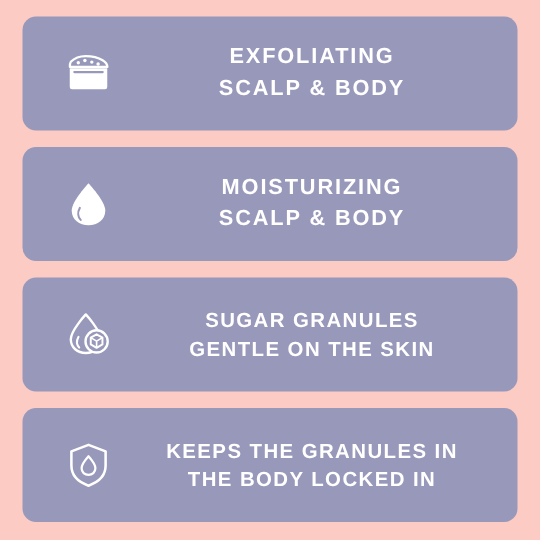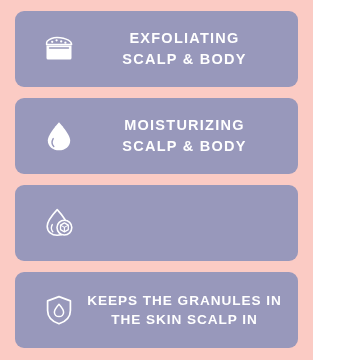--- a/index.html
+++ b/index.html
@@ -6,21 +6,21 @@
     margin: 0;
     padding: 0;
   }
   body {
     width: 360px;
     height: 360px;
     overflow: hidden;
     font-family: "Liberation Sans", sans-serif;
   }
   #infographic {
-    width: 313px;
+    width: 360px;
     height: 360px;
     background: #fbcbc4;
     box-sizing: border-box;
     padding: 11px 15px 16px 15px;
     display: flex;
     flex-direction: column;
     justify-content: flex-start;
     gap: 11px;
   }
   .benefit-card {
@@ -106,28 +106,32 @@
   <div class="benefit-card">
     <span class="card-icon">
       <svg width="34" height="34" viewBox="0 0 34 34" aria-hidden="true">
         <path d="M15.2 3.6 C15.2 3.6 25.2 14.4 25.2 20.2 C25.2 25.8 20.7 29.3 15.2 29.3 C9.7 29.3 5.2 25.8 5.2 20.2 C5.2 14.4 15.2 3.6 15.2 3.6 Z" fill="none" stroke="#ffffff" stroke-width="1.6" stroke-linejoin="round"></path>
         <path d="M10.3 18.6 C8.9 21.1 9.2 23.9 10.8 25.7" fill="none" stroke="#ffffff" stroke-width="1.4" stroke-linecap="round"></path>
         <circle cx="22.4" cy="21.6" r="7.4" fill="#9898bb" stroke="#ffffff" stroke-width="1.6"></circle>
         <path d="M22.4 16.9 L26.3 19.1 L26.3 23.6 L22.4 25.9 L18.5 23.6 L18.5 19.1 Z" fill="none" stroke="#ffffff" stroke-width="1.3" stroke-linejoin="round"></path>
         <path d="M18.5 19.1 L22.4 21.4 L26.3 19.1 M22.4 21.4 L22.4 25.9" fill="none" stroke="#ffffff" stroke-width="1.1" stroke-linejoin="round"></path>
       </svg>
     </span>
+    <span class="card-text">
+      <span class="card-line small">SUGAR GRANULES</span>
+      <span class="card-line small">GENTLE ON THE SKIN</span>
+    </span>
   </div>
 
   <div class="benefit-card">
     <span class="card-icon">
       <svg width="34" height="34" viewBox="0 0 34 34" aria-hidden="true">
         <path d="M17 3.6 L28.4 7.9 V17.4 C28.4 24.3 23.3 28.6 17 30.8 C10.7 28.6 5.6 24.3 5.6 17.4 V7.9 Z" fill="none" stroke="#ffffff" stroke-width="1.7" stroke-linejoin="round"></path>
         <path d="M17 11.2 C17 11.2 21.6 16.4 21.6 19.2 C21.6 21.9 19.5 23.6 17 23.6 C14.5 23.6 12.4 21.9 12.4 19.2 C12.4 16.4 17 11.2 17 11.2 Z" fill="none" stroke="#ffffff" stroke-width="1.5" stroke-linejoin="round"></path>
       </svg>
     </span>
     <span class="card-text">
       <span class="card-line small">KEEPS THE GRANULES IN</span>
-      <span class="card-line small">THE SKIN SCALP IN</span>
+      <span class="card-line small">THE BODY LOCKED IN</span>
     </span>
   </div>
 
 </div>
 
 </body></html>

